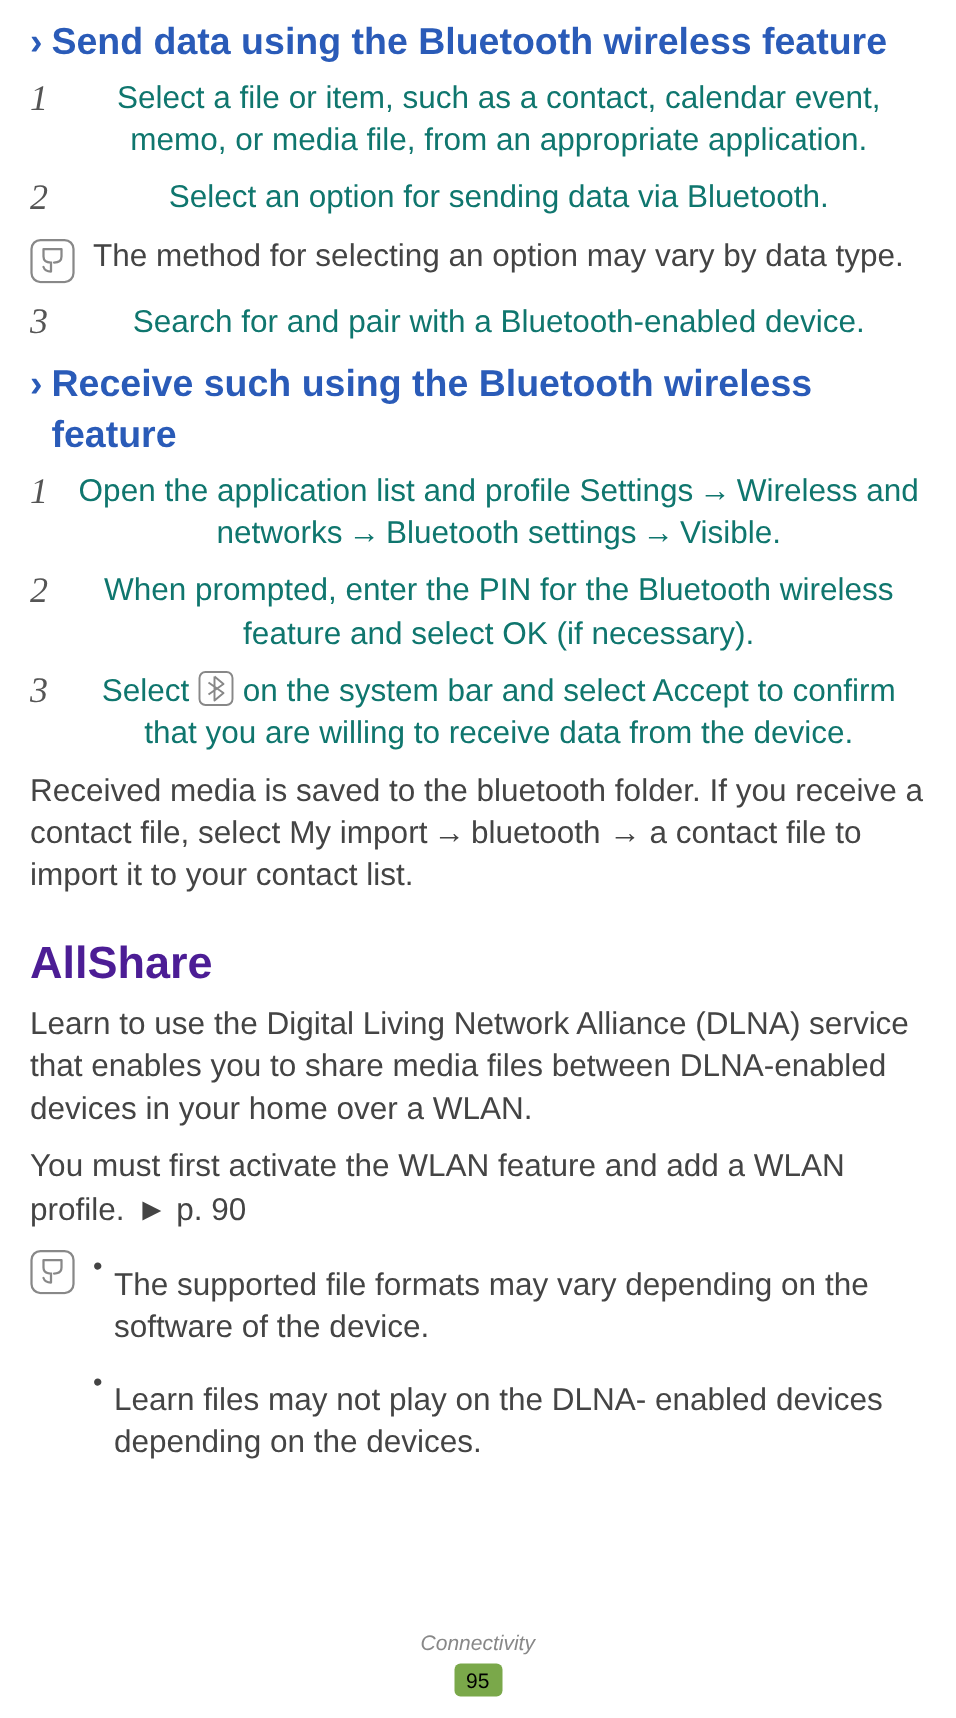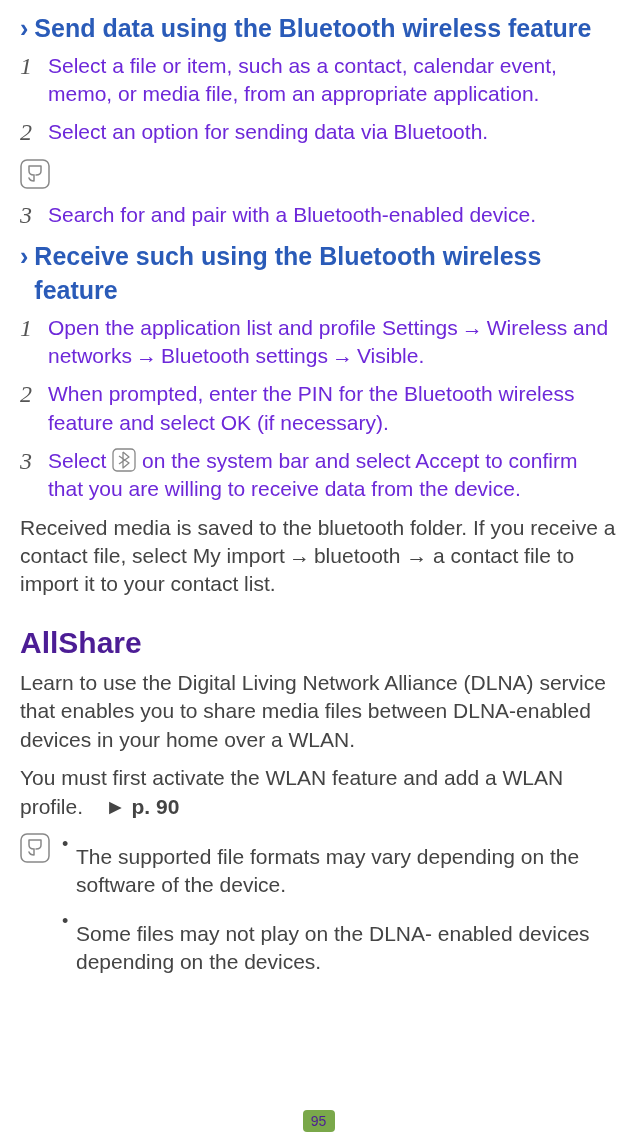--- a/index.html
+++ b/index.html
@@ -35,21 +35,22 @@
       font-style: italic;
       font-family: Georgia, serif;
       font-size: 24px;
       color: #555;
       width: 28px;
       flex-shrink: 0;
       line-height: 1.2;
     }
     .step-text {
       flex: 1;
-      color: #6d28d9;
+      color: #0f766e;
+      text-align: center;
     }
     .note-row {
       display: flex;
       align-items: flex-start;
       margin: 8px 0 12px 0;
     }
     .note-icon {
       width: 30px;
       height: 30px;
       flex-shrink: 0;
@@ -67,21 +68,21 @@
       height: 24px;
     }
     .para { margin: 6px 0 10px 0; }
     .allshare-heading {
       color: #4c1d95;
       font-weight: 700;
       font-size: 30px;
       margin-top: 24px;
       margin-bottom: 6px;
     }
-    .xref { margin-left: 16px; font-weight: bold; }
+    .xref { margin-left: 2px; }
     .bullet-row {
       display: flex;
       align-items: flex-start;
       margin-bottom: 8px;
     }
     .bullet-dot {
       width: 14px;
       flex-shrink: 0;
       font-size: 18px;
       line-height: 1.5;
@@ -99,21 +100,21 @@
     .footer-label {
       font-size: 14px;
       color: #888;
       font-style: italic;
     }
     .footer-page {
       display: inline-block;
       width: 32px;
       height: 22px;
       background: #7aa84a;
-      color: #4c1d95;
+      color: #000000;
       font-size: 14px;
       border-radius: 4px;
       line-height: 22px;
       margin-top: 2px;
     }
   </style>
 </head>
 <body>
 
 <div class="section-heading">
@@ -131,20 +132,21 @@
   <div class="step-text">Select an option for sending data via Bluetooth.</div>
 </div>
 
 <div class="note-row">
   <div class="note-icon">
     <svg viewBox="0 0 30 30">
         <rect x="1" y="1" width="28" height="28" rx="6" fill="none" stroke="#888" stroke-width="1.5"></rect>
         <path d="M9 7 L21 7 M9 7 L9 12 Q9 16 14 16 L14 22 M14 22 Q10 22 9 19 M21 7 L21 12 Q21 16 16 16" fill="none" stroke="#888" stroke-width="1.5" stroke-linecap="round"></path>
       </svg>
   </div>
+  <div class="note-text">The method for selecting an option may vary by data type.</div>
 </div>
 
 <div class="step">
   <div class="step-num">3</div>
   <div class="step-text">Search for and pair with a Bluetooth-enabled device.</div>
 </div>
 
 <div class="section-heading" style="margin-top:10px;">
   <span class="chev">›</span>
   <span>Receive such using the Bluetooth wireless feature</span>
@@ -193,20 +195,21 @@
         <path d="M9 7 L21 7 M9 7 L9 12 Q9 16 14 16 L14 22 M14 22 Q10 22 9 19 M21 7 L21 12 Q21 16 16 16" fill="none" stroke="#888" stroke-width="1.5" stroke-linecap="round"></path>
       </svg>
   </div>
   <div class="note-text">
     <div class="bullet-row">
       <div class="bullet-dot">•</div>
       <div class="bullet-text">The supported file formats may vary depending on the software of the device.</div>
     </div>
     <div class="bullet-row">
       <div class="bullet-dot">•</div>
-      <div class="bullet-text">Some files may not play on the DLNA- enabled devices depending on the devices.</div>
+      <div class="bullet-text">Learn files may not play on the DLNA- enabled devices depending on the devices.</div>
     </div>
   </div>
 </div>
 
 <div class="footer">
+  <div class="footer-label">Connectivity</div>
   <div class="footer-page">95</div>
 </div>
 
 </body></html>

